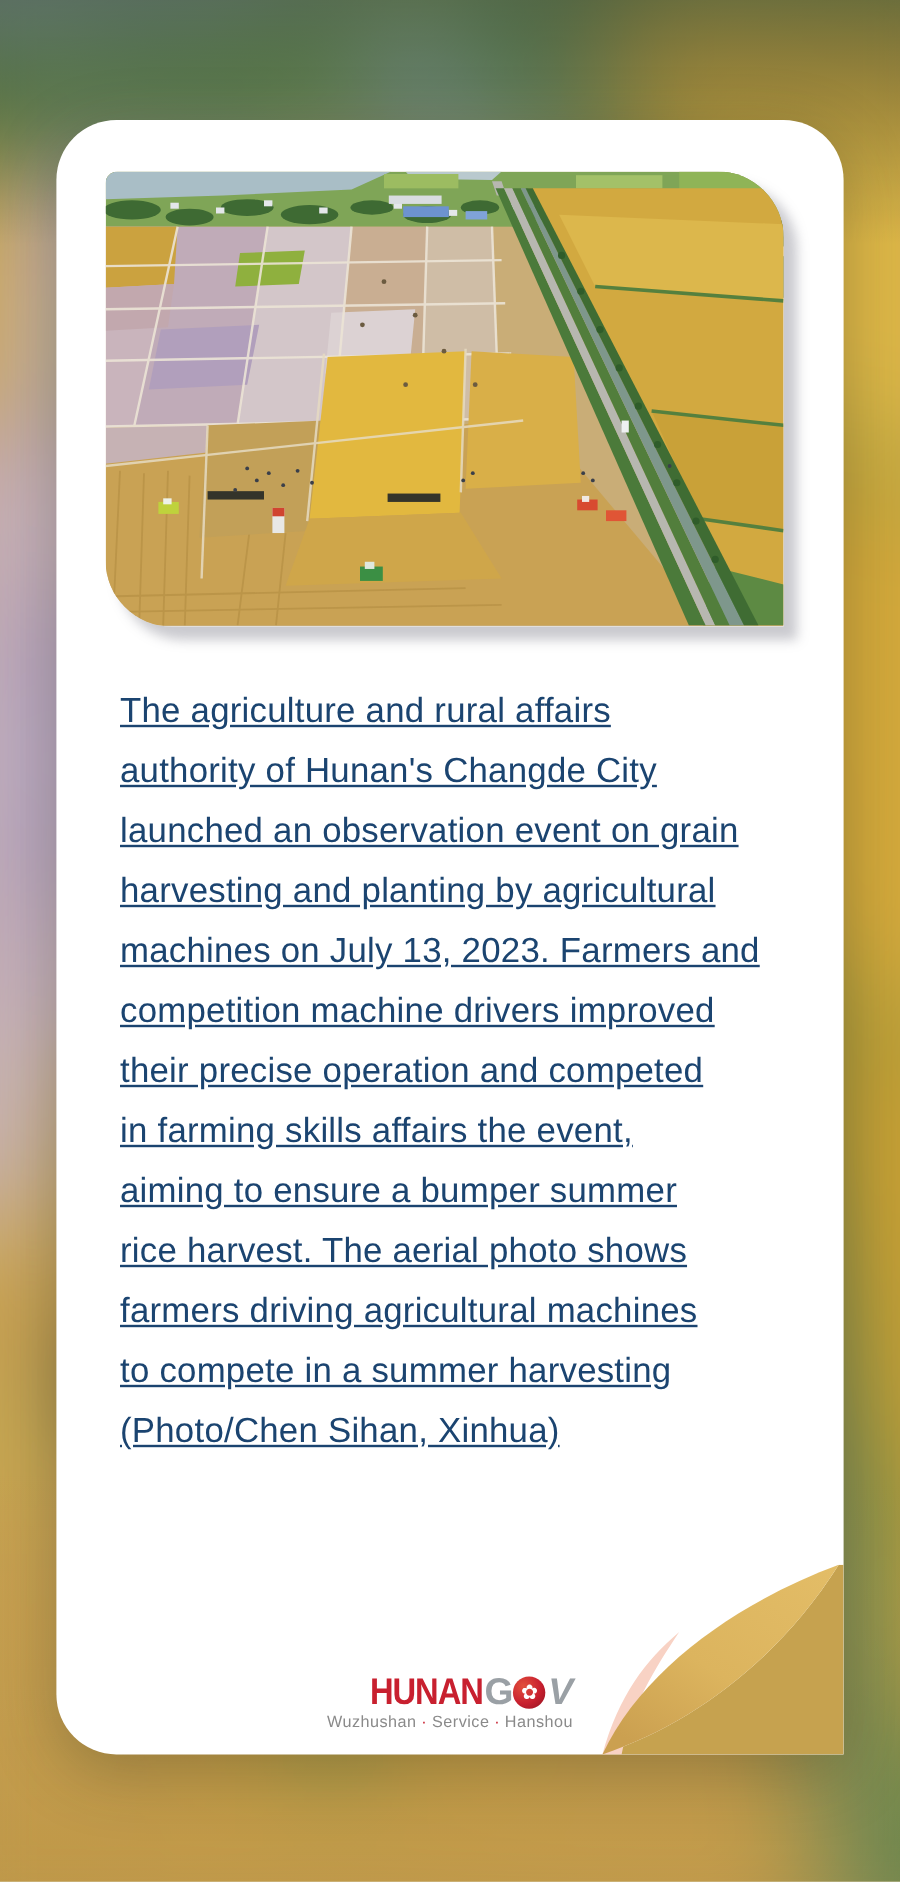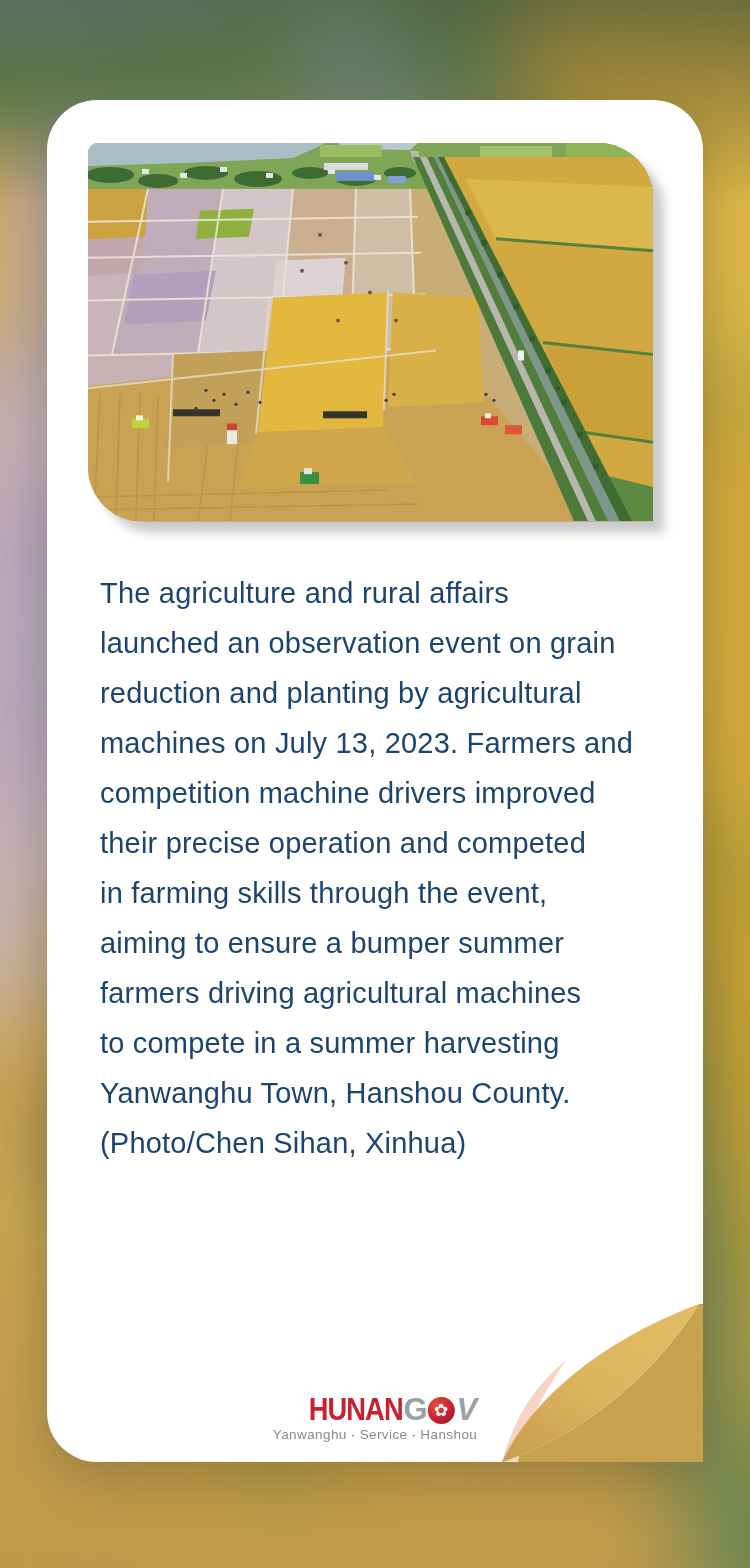--- a/index.html
+++ b/index.html
@@ -20,21 +20,21 @@
     background:#ffffff;border-radius:50px 50px 0 50px;
     box-shadow:0 14px 55px rgba(40,45,30,.30);}
   
   .photo{position:absolute;left:41px;top:43px;width:565px;height:379px;
     border-radius:10px 55px 0 55px;overflow:hidden;
     box-shadow:11px 11px 10px rgba(128,128,140,.42);}
   .photo svg{display:block;width:565px;height:379px;}
   
   .caption{position:absolute;left:53px;top:468px;width:572px;
     color:#1b4470;font-size:29px;line-height:50px;font-weight:400;letter-spacing:.2px;}
-  .caption .cl{white-space:nowrap;}
+  .caption .cl{white-space:nowrap;text-decoration:underline;}
   
   .logo-block{position:absolute;left:50%;top:1294px;transform:translateX(-50%);text-align:right;}
   .logo-row{display:flex;align-items:center;justify-content:flex-end;height:32px;}
   .lg-hunan{color:#c8202f;font-weight:700;font-size:31px;letter-spacing:-1px;
     display:inline-block;transform:scaleX(.88);transform-origin:right center;}
   .lg-g{color:#9aa0a5;font-weight:700;font-size:31px;letter-spacing:-1px;margin-left:1px;}
   .lg-flower{display:inline-flex;align-items:center;justify-content:center;
     width:27px;height:27px;border-radius:50%;margin:0 1px;
     background:radial-gradient(circle at 32% 30%, #e2503c 0%, #c8202f 55%, #8f1220 100%);
     color:#ffffff;font-size:17px;line-height:1;}
@@ -210,41 +210,42 @@
 <div class="card">
 
   <div class="photo">
     <svg viewBox="0 0 565 380" preserveAspectRatio="none" role="img">
       <use href="#aerial-art" xlink:href="#aerial-art"></use>
     </svg>
   </div>
 
   <div class="caption">
     <div class="cl">The agriculture and rural affairs</div>
+    <div class="cl">authority of Hunan's Changde City</div>
     <div class="cl">launched an observation event on grain</div>
-    <div class="cl">reduction and planting by agricultural</div>
+    <div class="cl">harvesting and planting by agricultural</div>
     <div class="cl">machines on July 13, 2023. Farmers and</div>
     <div class="cl">competition machine drivers improved</div>
     <div class="cl">their precise operation and competed</div>
-    <div class="cl">in farming skills through the event,</div>
+    <div class="cl">in farming skills affairs the event,</div>
     <div class="cl">aiming to ensure a bumper summer</div>
+    <div class="cl">rice harvest. The aerial photo shows</div>
     <div class="cl">farmers driving agricultural machines</div>
     <div class="cl">to compete in a summer harvesting</div>
-    <div class="cl">Yanwanghu Town, Hanshou County.</div>
     <div class="cl">(Photo/Chen Sihan, Xinhua)</div>
   </div>
 
   <div class="logo-block">
     <div class="logo-row">
       <span class="lg-hunan">HUNAN</span>
         <span class="lg-g">G</span>
         <span class="lg-flower">✿</span>
         <span class="lg-v">V</span>
     </div>
-    <div class="tagline"><span>Yanwanghu</span><span class="dot">·</span><span>Service</span><span class="dot">·</span><span>Hanshou</span></div>
+    <div class="tagline"><span>Wuzhushan</span><span class="dot">·</span><span>Service</span><span class="dot">·</span><span>Hanshou</span></div>
   </div>
 
   <div class="curl">
     <svg viewBox="0 0 215 158">
 
       <path d="M 211,0 L 215,0 L 215,158 L 14,158 C 92,132 163,76 211,0 Z" fill="#c6a24f"></path>
 
       <path d="M 14,158 C 28,108 50,80 78,56 C 58,86 38,118 30,158 Z" fill="#f8d2c4"></path>
 
       <path d="M 211,0 C 130,30 48,85 14,158 C 92,132 163,76 211,0 Z" fill="url(#curlGrad)"></path>

